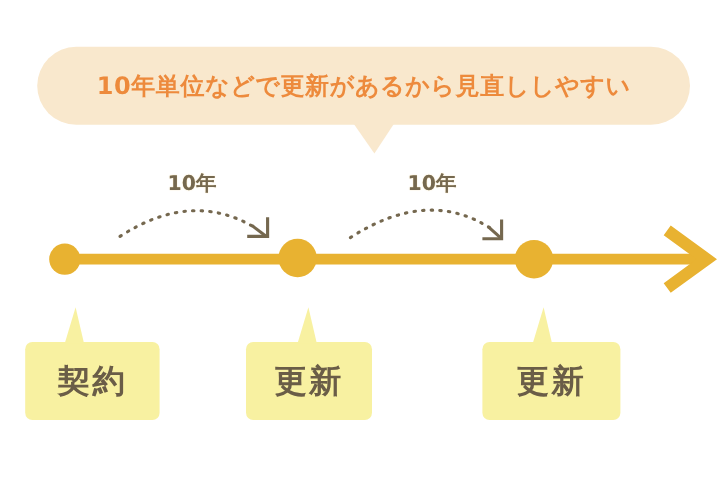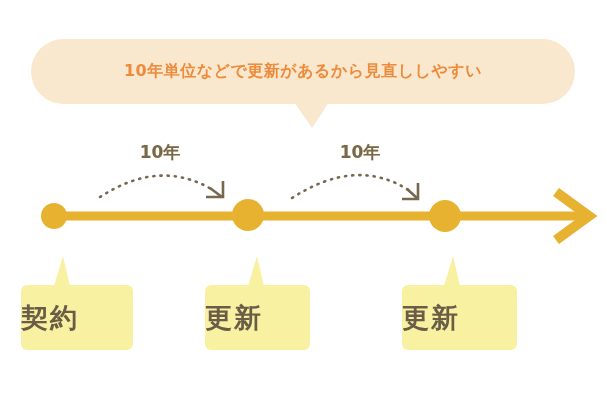--- a/index.html
+++ b/index.html
@@ -24,21 +24,21 @@
     width: 544px;
     height: 65px;
     background: var(--bubble_bg);
     border-radius: 33px;
     display: flex;
     align-items: center;
     justify-content: center;
   }
   .callout-text {
     color: var(--orange);
-    font-size: 16px;
+    font-size: 20px;
     font-weight: bold;
     letter-spacing: 0.5px;
     white-space: nowrap;
     text-align: right;
   }
   .callout-tail {
     position: absolute;
     left: 294px;
     top: 102px;
     width: 0;
@@ -82,21 +82,21 @@
 
   
   .event-box {
     position: absolute;
     top: 285px;
     height: 65px;
     background: var(--label_bg);
     border-radius: 6px;
     display: flex;
     align-items: center;
-    justify-content: flex-start;
+    justify-content: center;
   }
   .event-box.b1 { left: 21px;  width: 112px; }
   .event-box.b2 { left: 205px; width: 105px; }
   .event-box.b3 { left: 402px; width: 115px; }
   .event-tail {
     position: absolute;
     top: -29px;
     width: 0;
     height: 0;
     border-left: 9px solid transparent;

